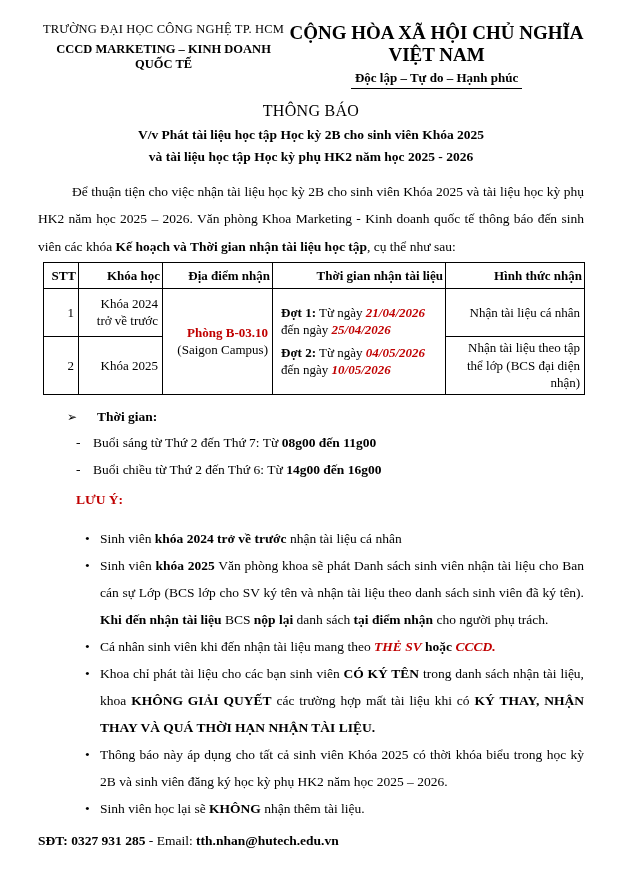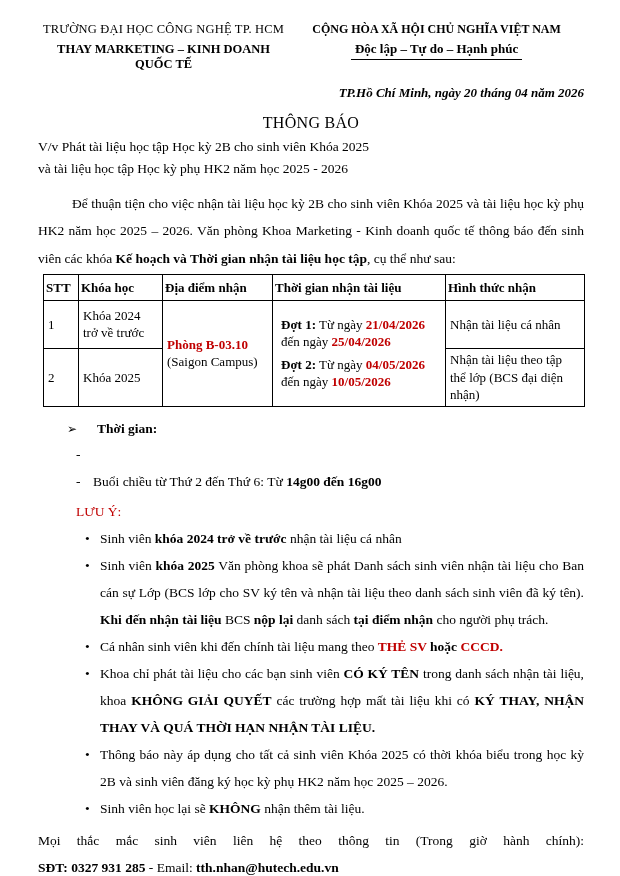--- a/index.html
+++ b/index.html
@@ -5,83 +5,82 @@
   :root { --red:#c00000; --ink:#000; }
   * { box-sizing:border-box; }
   html,body { margin:0; padding:0; background:#888; }
   .page {
     position:relative; width:620px; height:876px; margin:0 auto;
     background:#fff; color:var(--ink); overflow:hidden;
     font-family:"Liberation Serif","DejaVu Serif",serif;
     font-size:13.5px; padding:22px 36px 10px 38px;
   }
   .b { font-weight:bold; }
-  .r { color:var(--red); }
+  .r { color:var(--red);font-style:italic; }
 
   
   .hdr { display:flex; width:100%; }
   .hdr-left  { width:46%; text-align:center; }
   .hdr-right { width:54%; text-align:center; }
   .hdr-left .l1  { font-size:12.5px; letter-spacing:.2px; }
   .hdr-left .l2  { font-size:12.5px; font-weight:bold; margin-top:5px; }
-  .hdr-right .l1 { font-size:12px; font-weight:bold; }
+  .hdr-right .l1 { font-size:19px; font-weight:bold; }
   .hdr-right .l2 { font-size:13px; font-weight:bold; margin-top:4px;
                    display:inline-block; border-bottom:1.5px solid #000; padding:0 4px 2px 4px; }
   .dateline { text-align:right; font-weight:bold; font-style:italic; font-size:13px; margin-top:13px; }
 
   
   .doc-title { text-align:center; font-weight:normal; font-size:16px; margin-top:13px; letter-spacing:.3px; }
-  .doc-sub   { text-align:left; font-weight:normal; font-size:13.5px; line-height:1.6; margin-top:4px; }
+  .doc-sub   { text-align:center; font-weight:bold; font-size:13.5px; line-height:1.6; margin-top:4px; }
 
   
   .intro { margin-top:11px; text-align:justify; text-indent:34px; line-height:2.02; }
 
   
   table { border-collapse:collapse; table-layout:fixed; width:541px; margin:2px 0 0 5px; }
   col.c1{width:35px;} col.c2{width:84px;} col.c3{width:110px;} col.c4{width:173px;} col.c5{width:139px;}
-  th,td { border:1px solid #000; font-size:13px; text-align:left; vertical-align:middle; padding:2px 4px; line-height:1.35; }
+  th,td { border:1px solid #000; font-size:13px; text-align:right; vertical-align:middle; padding:2px 4px; line-height:1.35; }
   th { font-weight:bold; height:26px; padding:3px 2px; }
   tr.trow1 td { height:48px; }
   tr.trow2 td { height:54px; }
   td.time-cell { text-align:left; padding:4px 6px 4px 8px; }
   .period { margin:5px 0; }
   .room { font-weight:bold; color:var(--red); }
 
   
   .time-heading { margin:9px 0 0 29px; font-weight:bold; line-height:1.9; }
   .time-heading .amark { display:inline-block; width:30px; font-weight:normal; font-size:12px; }
   .dash-item { display:flex; margin-left:38px; line-height:2.0; }
   .dash-item .dmark { flex:none; width:17px; }
-  .note-heading { margin:4px 0 0 38px; font-weight:normal; color:var(--red); line-height:1.9; }
+  .note-heading { margin:4px 0 12px 38px; font-weight:bold; color:var(--red); line-height:1.9; }
   .bullets { margin:0 0 0 45px; }
   .bullet { display:flex; line-height:2.0; }
   .bullet .bmark { flex:none; width:17px; padding-left:2px; }
   .bullet .btext { flex:1; text-align:justify; }
 
   
   .contact { margin-top:7px; line-height:1.75; }
   .contact .line1 { text-align:justify; text-align-last:justify; }
   .contact .line2 { margin-top:3px; }
 </style>
 </head>
 <body>
 
 <div class="page">
 
   <div class="hdr">
     <div class="hdr-left">
       <div class="l1">TRƯỜNG ĐẠI HỌC CÔNG NGHỆ TP. HCM</div>
-      <div class="l2">THAY MARKETING – KINH DOANH QUỐC TẾ</div>
+      <div class="l2">CCCD MARKETING – KINH DOANH QUỐC TẾ</div>
     </div>
     <div class="hdr-right">
       <div class="l1">CỘNG HÒA XÃ HỘI CHỦ NGHĨA VIỆT NAM</div>
       <div><span class="l2">Độc lập – Tự do – Hạnh phúc</span></div>
     </div>
   </div>
-  <div class="dateline">TP.Hồ Chí Minh, ngày 20 tháng 04 năm 2026</div>
 
   <div class="doc-title">THÔNG BÁO</div>
   <div class="doc-sub">
     <div>V/v Phát tài liệu học tập Học kỳ 2B cho sinh viên Khóa 2025</div>
     <div>và tài liệu học tập Học kỳ phụ HK2 năm học 2025 - 2026</div>
   </div>
 
   <div class="intro"><span>Để thuận tiện cho việc nhận tài liệu học kỳ 2B cho sinh viên Khóa 2025 và tài liệu học kỳ phụ HK2 năm học 2025 – 2026. Văn phòng Khoa Marketing - Kinh doanh quốc tế thông báo đến sinh viên các khóa </span><span class="b">Kế hoạch và Thời gian nhận tài liệu học tập</span><span>, cụ thể như sau:</span></div>
 
   <table>
@@ -121,52 +120,52 @@
         <td>Nhận tài liệu theo tập thể lớp (BCS đại diện nhận)</td>
       </tr>
     </tbody>
   </table>
 
   <div class="time-heading">
     <span class="amark">➢</span><span>Thời gian:</span>
   </div>
   <div class="dash-item">
     <span class="dmark">-</span>
+    <span><span>Buổi sáng từ Thứ 2 đến Thứ 7: Từ </span><span class="b">08g00 đến 11g00</span></span>
   </div>
   <div class="dash-item">
     <span class="dmark">-</span>
     <span><span>Buổi chiều từ Thứ 2 đến Thứ 6: Từ </span><span class="b">14g00 đến 16g00</span></span>
   </div>
 
   <div class="note-heading">LƯU Ý:</div>
   <div class="bullets">
     <div class="bullet">
       <span class="bmark">•</span>
       <div class="btext"><span>Sinh viên </span><span class="b">khóa 2024 trở về trước</span><span> nhận tài liệu cá nhân</span></div>
     </div>
     <div class="bullet">
       <span class="bmark">•</span>
       <div class="btext"><span>Sinh viên </span><span class="b">khóa 2025</span><span> Văn phòng khoa sẽ phát Danh sách sinh viên nhận tài liệu cho Ban cán sự Lớp (BCS lớp cho SV ký tên và nhận tài liệu theo danh sách sinh viên đã ký tên). </span><span class="b">Khi đến nhận tài liệu</span><span> BCS </span><span class="b">nộp lại</span><span> danh sách </span><span class="b">tại điểm nhận</span><span> cho người phụ trách.</span></div>
     </div>
     <div class="bullet">
       <span class="bmark">•</span>
-      <div class="btext"><span>Cá nhân sinh viên khi đến chính tài liệu mang theo </span><span class="b r">THẺ SV</span><span class="b"> hoặc </span><span class="b r">CCCD.</span></div>
+      <div class="btext"><span>Cá nhân sinh viên khi đến nhận tài liệu mang theo </span><span class="b r">THẺ SV</span><span class="b"> hoặc </span><span class="b r">CCCD.</span></div>
     </div>
     <div class="bullet">
       <span class="bmark">•</span>
       <div class="btext"><span>Khoa chỉ phát tài liệu cho các bạn sinh viên </span><span class="b">CÓ KÝ TÊN</span><span> trong danh sách nhận tài liệu, khoa </span><span class="b">KHÔNG GIẢI QUYẾT</span><span> các trường hợp mất tài liệu khi có </span><span class="b">KÝ THAY, NHẬN THAY VÀ QUÁ THỜI HẠN NHẬN TÀI LIỆU.</span></div>
     </div>
     <div class="bullet">
       <span class="bmark">•</span>
       <div class="btext"><span>Thông báo này áp dụng cho tất cả sinh viên Khóa 2025 có thời khóa biểu trong học kỳ 2B và sinh viên đăng ký học kỳ phụ HK2 năm học 2025 – 2026.</span></div>
     </div>
     <div class="bullet">
       <span class="bmark">•</span>
       <div class="btext"><span>Sinh viên học lại sẽ </span><span class="b">KHÔNG</span><span> nhận thêm tài liệu.</span></div>
     </div>
   </div>
 
   <div class="contact">
-    <div class="line1">Mọi thắc mắc sinh viên liên hệ theo thông tin (Trong giờ hành chính):</div>
     <div class="line2"><span class="b">SĐT: 0327 931 285</span><span> - Email: </span><span class="b">tth.nhan@hutech.edu.vn</span></div>
   </div>
 
 </div>
 
 </body></html>

